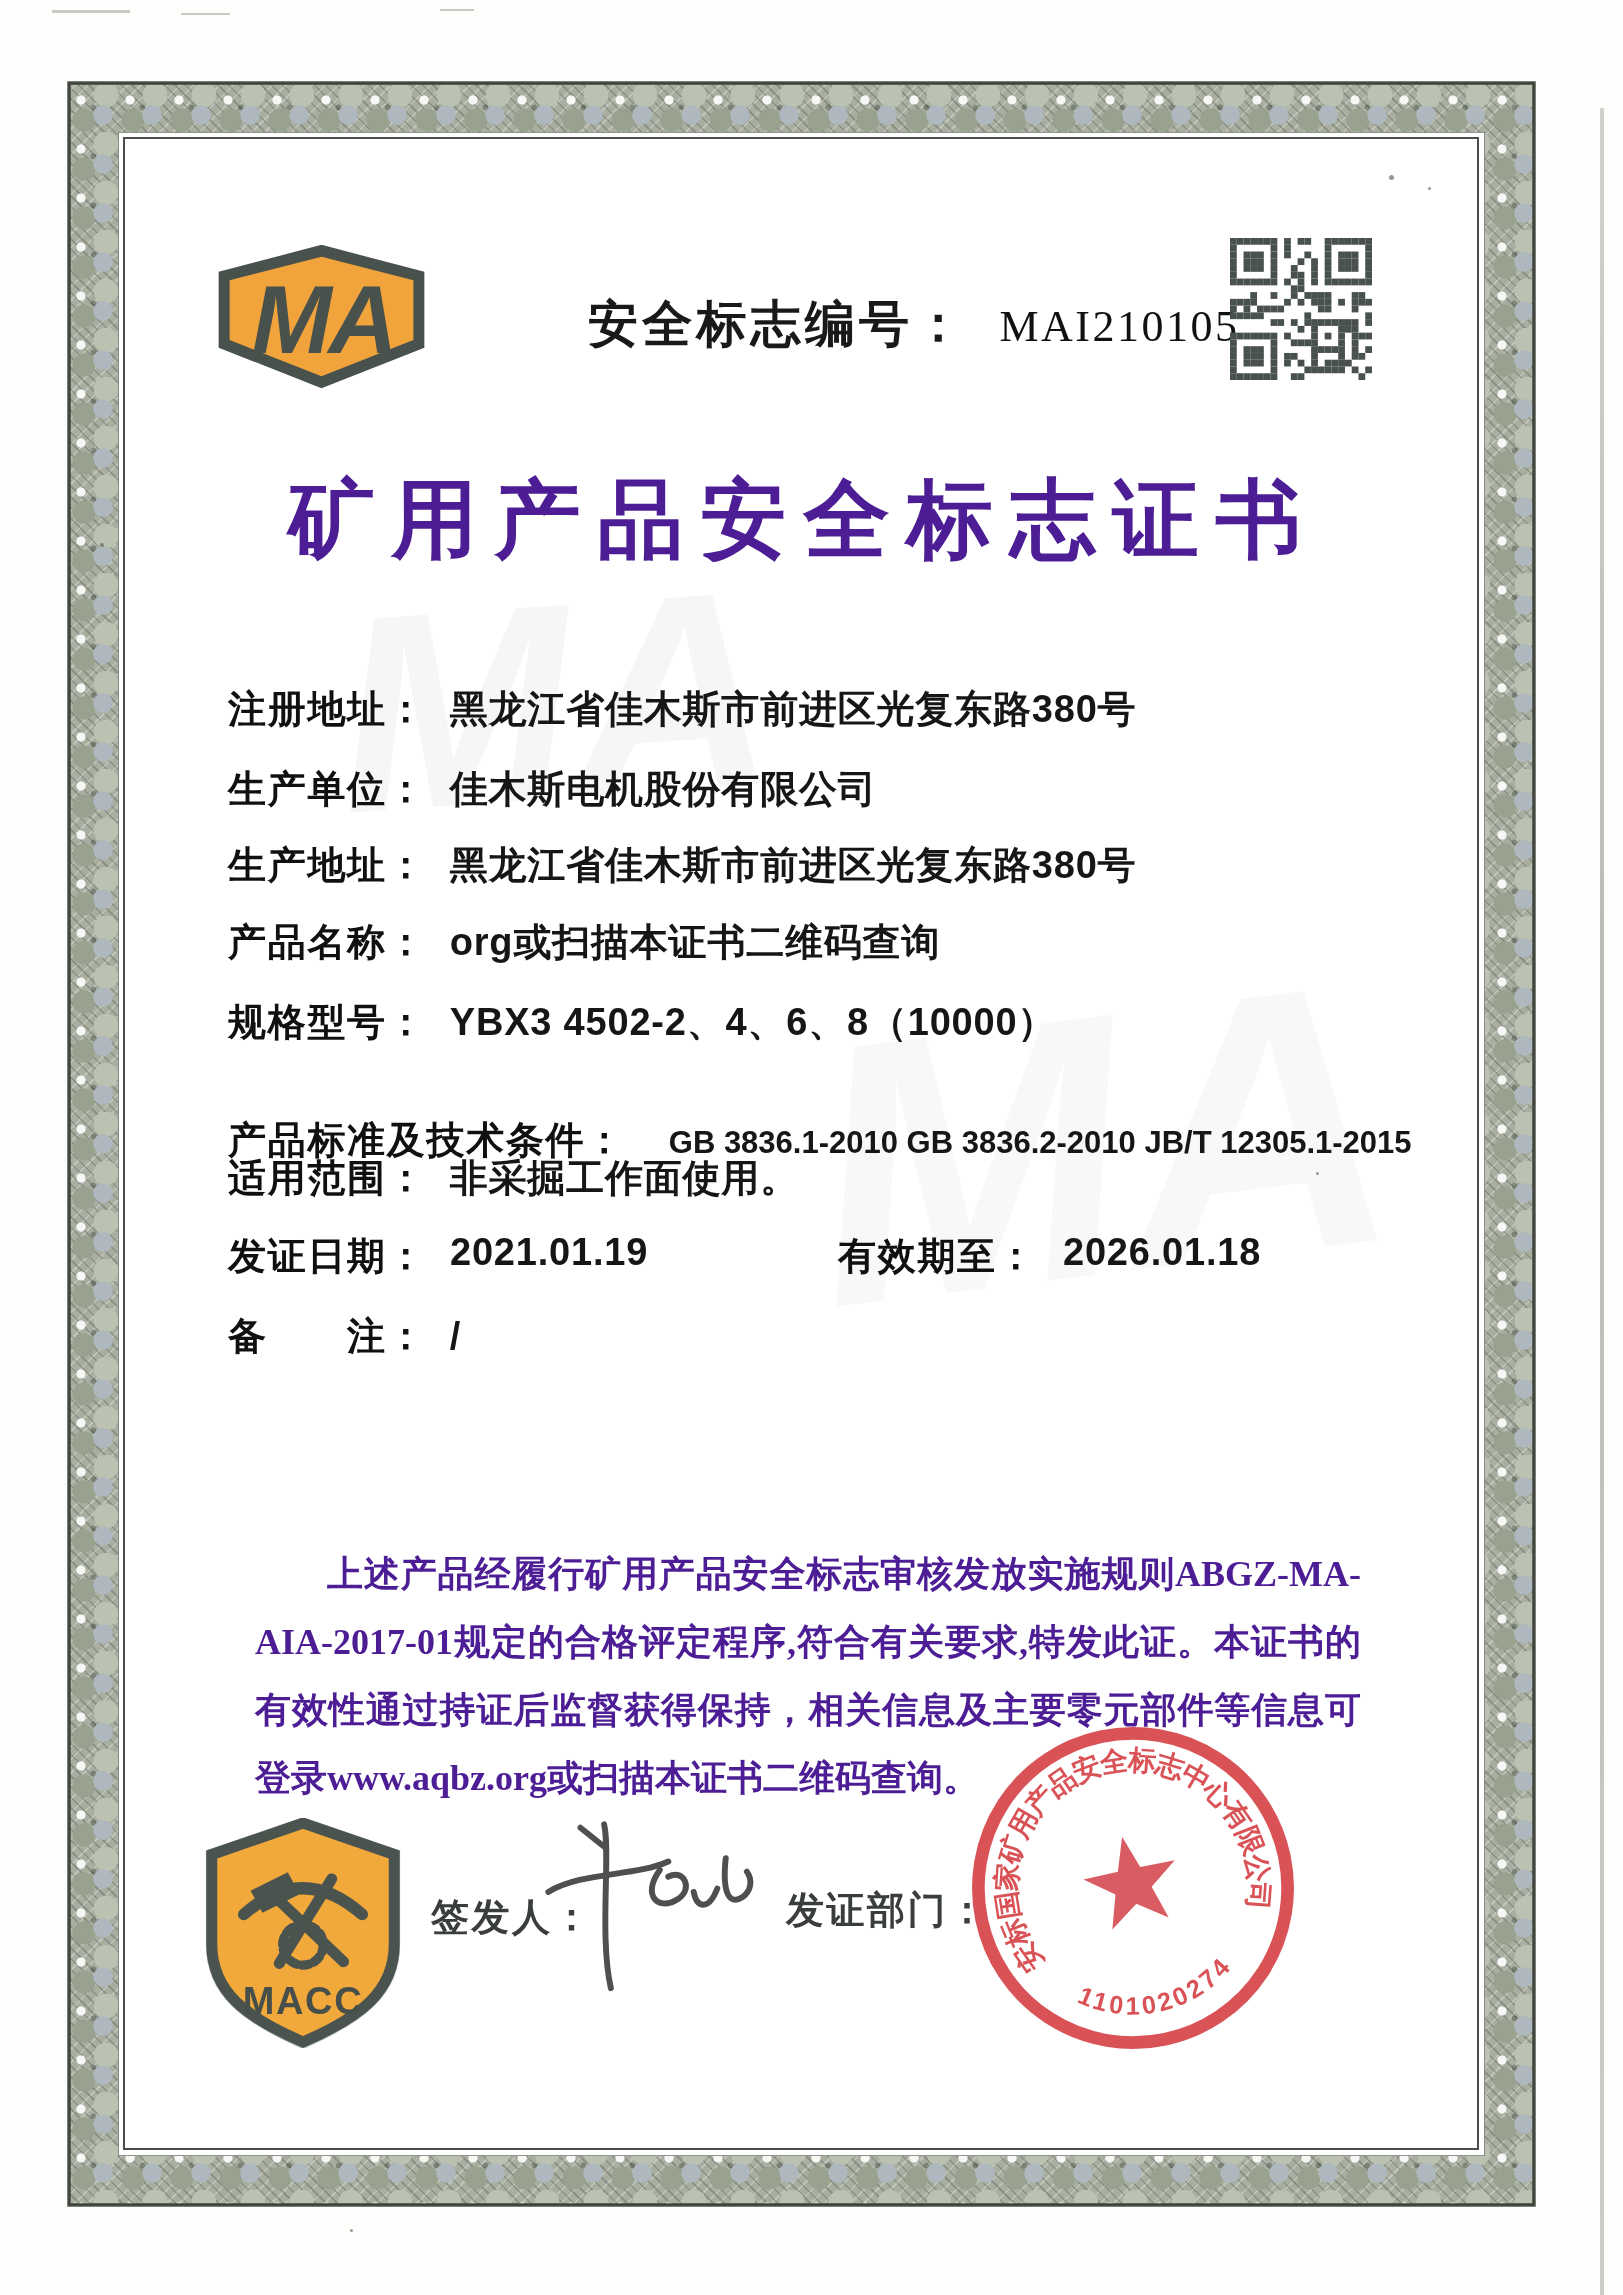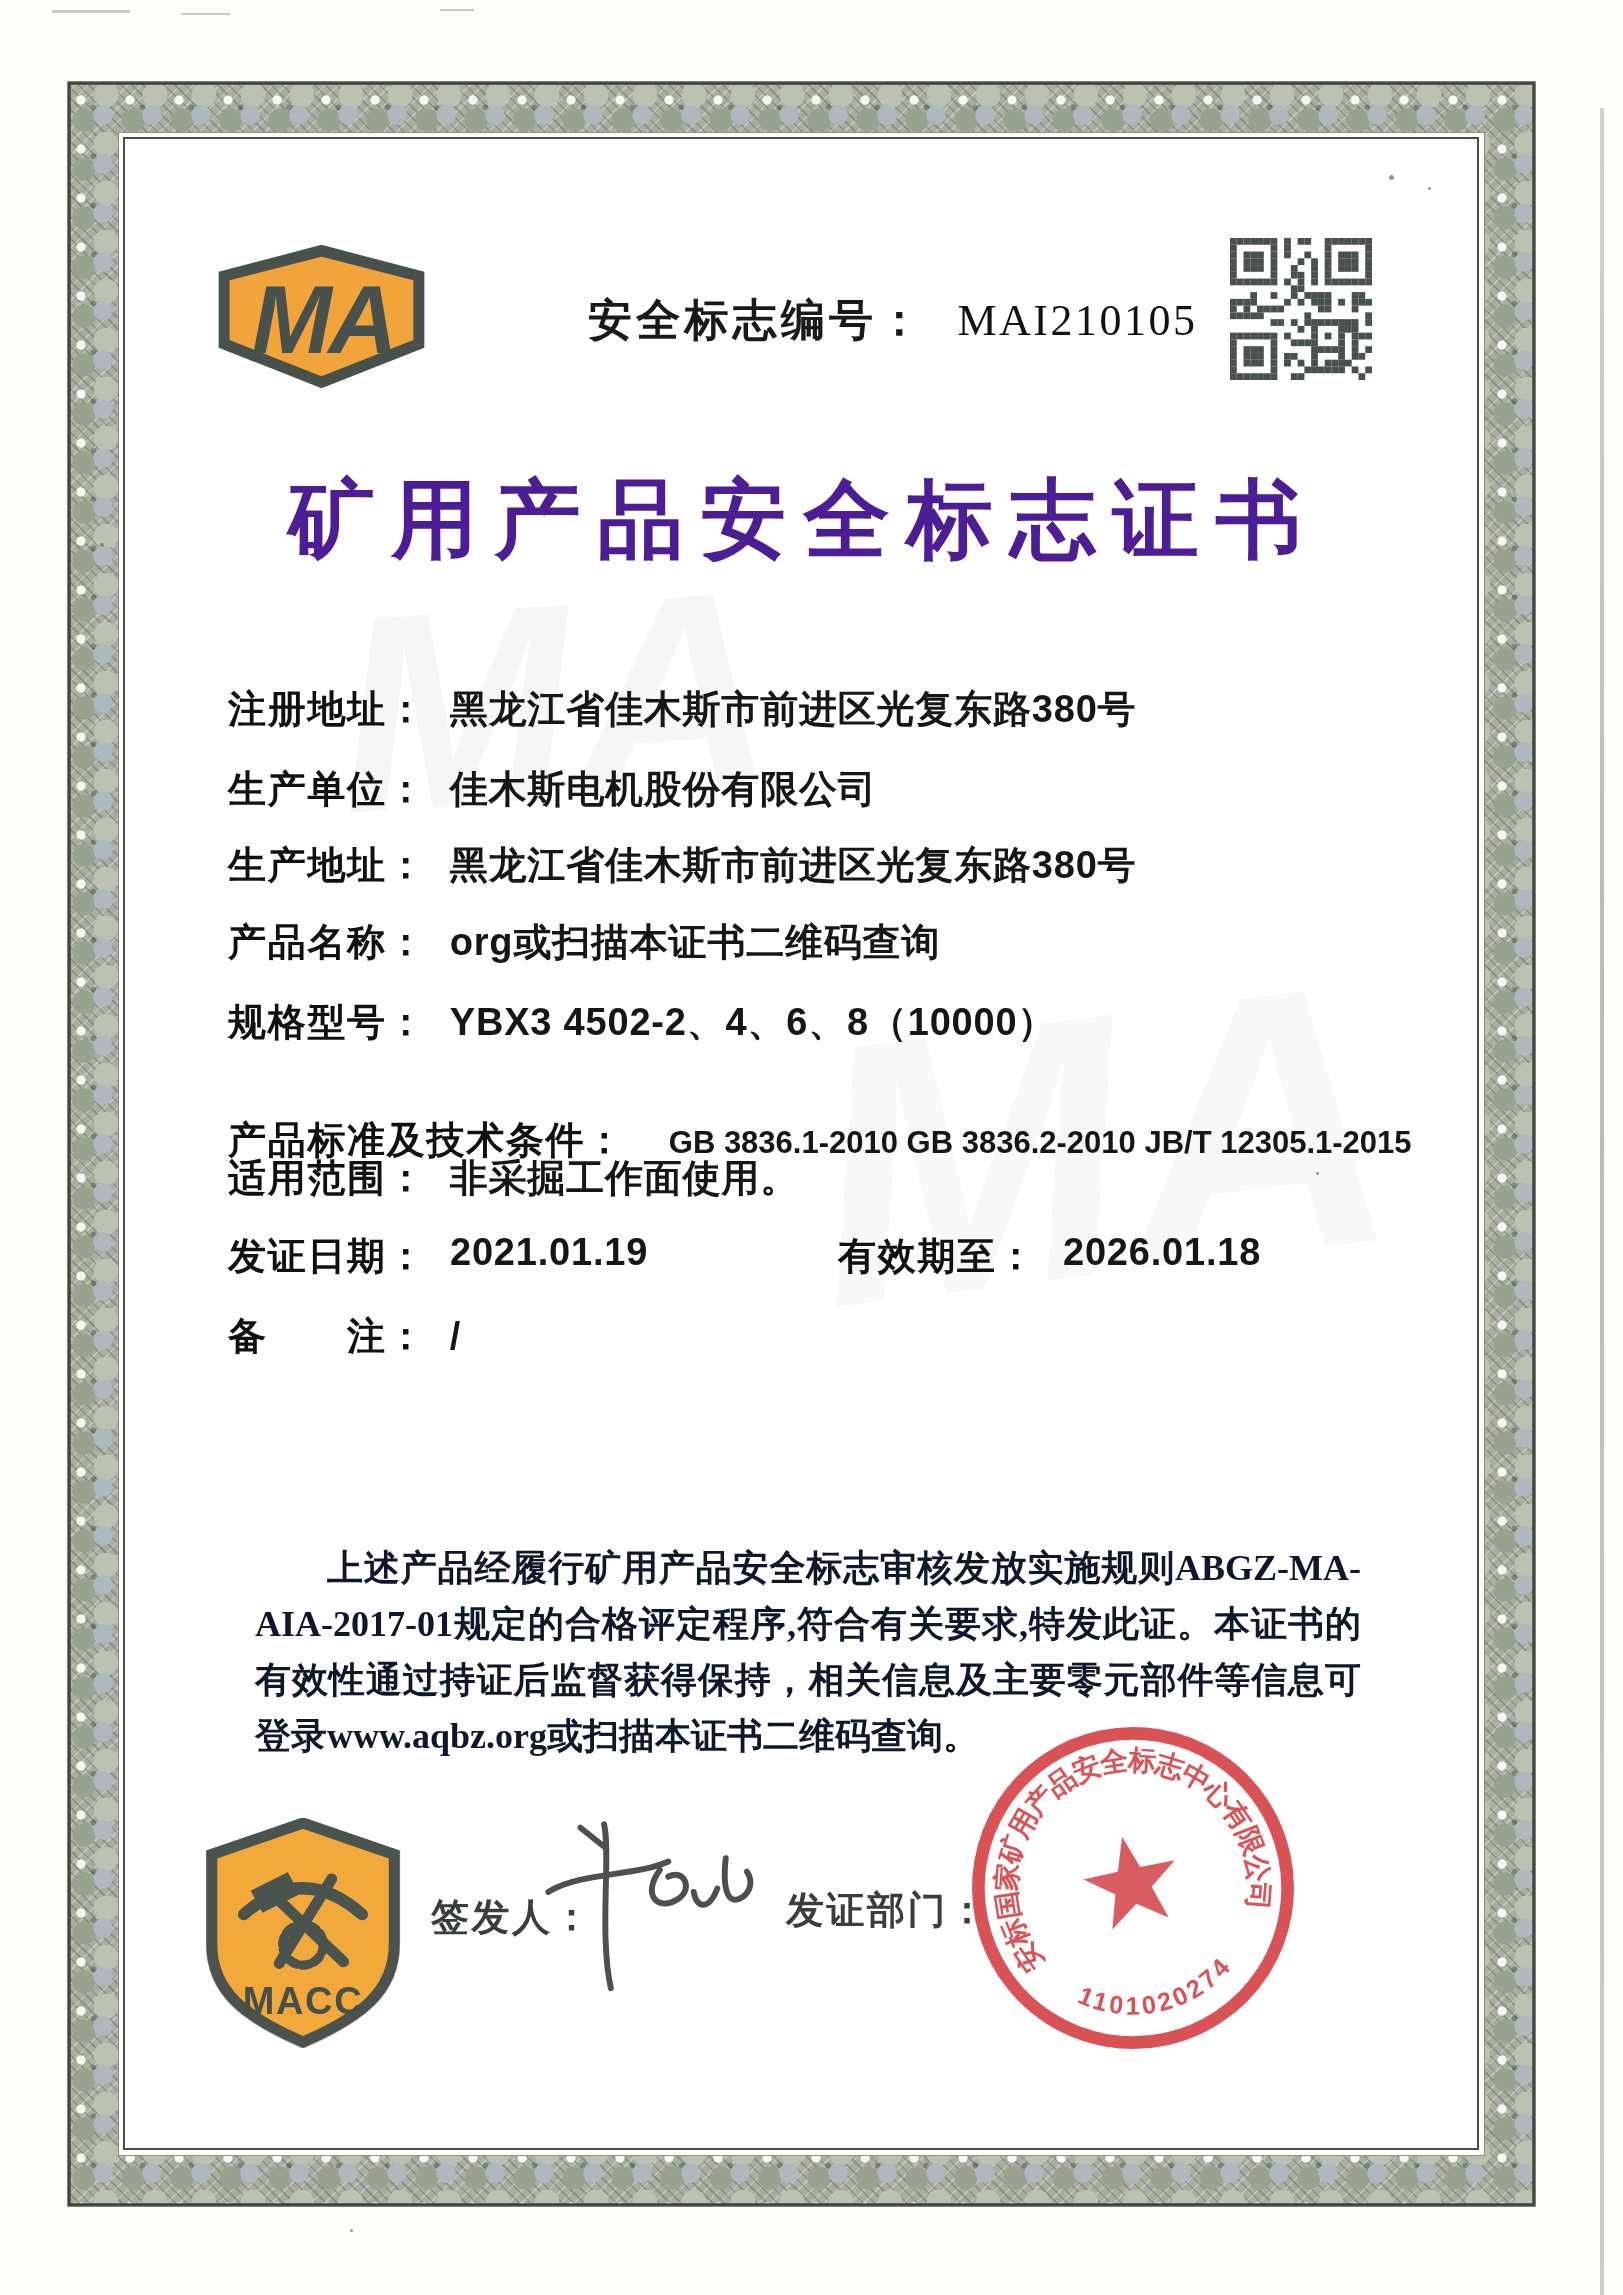--- a/index.html
+++ b/index.html
@@ -17,39 +17,39 @@
       repeating-linear-gradient(45deg, rgba(35,40,33,.22) 0 1.7px, rgba(0,0,0,0) 1.7px 7.6px),
       repeating-linear-gradient(-45deg, rgba(255,255,255,.25) 0 1.7px, rgba(0,0,0,0) 1.7px 9.3px);
     background-size:49px 49px,49px 49px,49px 49px,49px 49px,49px 49px,auto,auto;
     box-shadow: inset 0 0 0 1.7px #3e433c, 0 0 0 1.7px #454a42;}
   .frame-inner{position:absolute;left:49px;top:49px;right:49px;bottom:49px;background:#ffffff;
     box-shadow: inset 0 0 0 0.8px #6d7268;}
   .innerline{position:absolute;left:123px;top:137px;width:1352px;height:2009px;
     border:2.5px solid #4b4e48;}
   
   .certno{position:absolute;left:588px;top:291px;display:flex;align-items:baseline;}
-  .certno-label{font-size:44px;font-weight:700;color:#181a18;letter-spacing:4.2px;}
+  .certno-label{font-size:50px;font-weight:700;color:#181a18;letter-spacing:4.2px;}
   .certno-value{font-family:"Liberation Serif",serif;font-size:44px;color:#101210;
     letter-spacing:2.5px;margin-left:32px;}
   .qr{position:absolute;left:1230px;top:238px;width:142px;height:142px;}
   .title{position:absolute;left:127px;top:462px;width:1353px;text-align:center;
     font-family:"Liberation Serif",serif;font-size:86px;font-weight:700;color:#4c1d95;
     letter-spacing:17px;white-space:nowrap;}
   
   .row{position:absolute;left:228px;width:1264px;height:54px;white-space:nowrap;}
   .flabel{display:inline-block;min-width:218px;font-size:38px;font-weight:700;color:#0f100f;
     letter-spacing:1.7px;}
   .fvalue{font-size:38px;font-weight:700;color:#151615;letter-spacing:0.8px;}
   .row-standards .flabel{min-width:0;margin-top:38px;}
   .row-standards .fvalue{font-size:31px;margin-left:40px;letter-spacing:0;}
   .dcell{position:absolute;top:0;}
   
   .statement{position:absolute;left:255px;top:1540px;width:1106px;
-    font-family:"Liberation Serif",serif;font-size:36px;line-height:56px;font-weight:600;
-    color:#0f172a;text-align:justify;text-indent:2em;}
+    font-family:"Liberation Serif",serif;font-size:36px;line-height:68px;font-weight:600;
+    color:#4c1d95;text-align:justify;text-indent:2em;}
   
   .macc{position:absolute;left:205px;top:1818px;width:196px;height:230px;}
   .signer{position:absolute;left:431px;top:1892px;font-size:38px;font-weight:700;color:#3a3e3b;
     letter-spacing:2.5px;}
   .signature{position:absolute;left:523px;top:1809px;width:245px;height:203px;}
   .issuer{position:absolute;left:786px;top:1885px;font-size:38px;font-weight:700;color:#3a3e3b;
     letter-spacing:2.5px;}
   .seal{position:absolute;left:964px;top:1713px;width:338px;height:350px;opacity:.95;}
   
   .wm{position:absolute;font-style:italic;font-weight:900;pointer-events:none;white-space:nowrap;}

